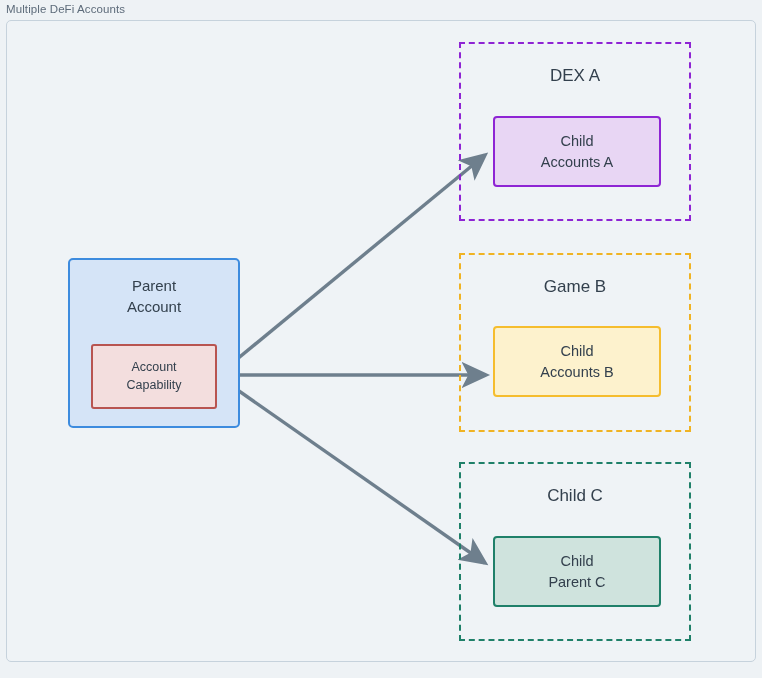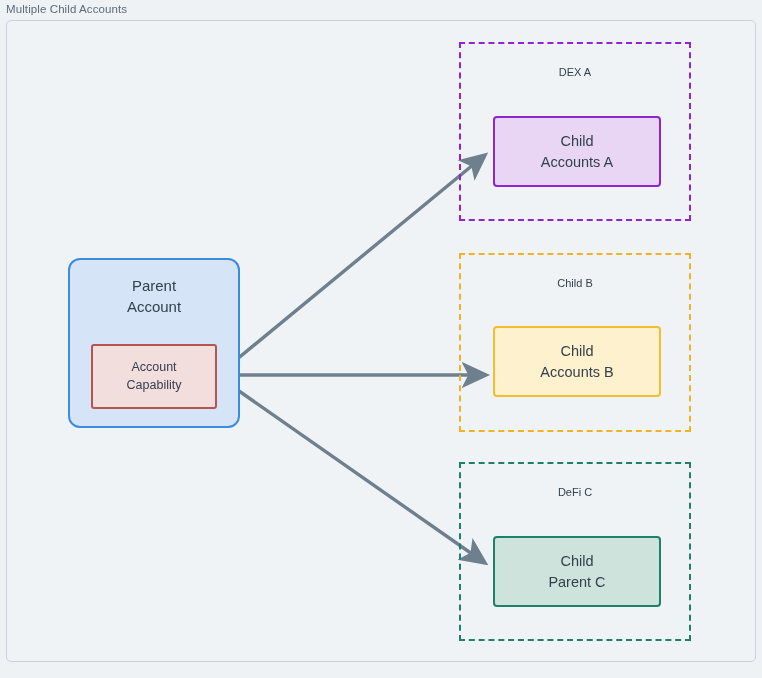--- a/index.html
+++ b/index.html
@@ -54,21 +54,21 @@
   }
 
   
   #parent-account {
     left: 68px;
     top: 258px;
     width: 172px;
     height: 170px;
     background: #d5e4f7;
     border: 2px solid #3d8bde;
-    border-radius: 12px;
+    border-radius: 5px;
     justify-content: flex-start;
     padding-top: 16px;
     font-size: 15px;
   }
   #parent-account .title-line { display: block; }
 
   
   #account-capability {
     left: 91px;
     top: 344px;
@@ -87,21 +87,21 @@
     border-style: dashed;
     border-width: 2px;
     background: transparent;
   }
   .group > .group-label {
     position: absolute;
     left: 0;
     right: 0;
     top: 22px;
     text-align: center;
-    font-size: 11px;
+    font-size: 17px;
     color: #33404d;
     white-space: nowrap;
   }
 
   #group-dex-a  { left: 459px; top: 42px;  width: 232px; height: 179px; border-color: #8e24d4; }
   #group-defi-b { left: 459px; top: 253px; width: 232px; height: 179px; border-color: #f0b323; }
   #group-game-c { left: 459px; top: 462px; width: 232px; height: 179px; border-color: #1f8069; }
 
   
   .child-box {
@@ -139,21 +139,21 @@
     left: 0; top: 0;
     width: 762px;
     height: 678px;
     pointer-events: none;
   }
 </style>
 </head>
 <body>
 
 <div>
-  <div id="frame-title">Multiple Child Accounts</div>
+  <div id="frame-title">Multiple DeFi Accounts</div>
 </div>
 
 <div id="frame"></div>
 
 <svg id="arrows" viewBox="0 0 762 678" xmlns="http://www.w3.org/2000/svg">
   <defs>
     <marker id="ah" markerWidth="9" markerHeight="9" refX="7.2" refY="4.5" orient="auto" markerUnits="strokeWidth">
       <path d="M0,0.6 L8.4,4.5 L0,8.4 L2,4.5 Z" fill="#6e7f8d"></path>
     </marker>
   </defs>
@@ -177,26 +177,26 @@
 
 <div class="group" id="group-dex-a">
   <div class="group-label">DEX A</div>
 </div>
 <div class="child-box" id="child-account-a">
   <span>Child</span>
   <span>Accounts A</span>
 </div>
 
 <div class="group" id="group-defi-b">
-  <div class="group-label">Child B</div>
+  <div class="group-label">Game B</div>
 </div>
 <div class="child-box" id="child-account-b">
   <span>Child</span>
   <span>Accounts B</span>
 </div>
 
 <div class="group" id="group-game-c">
-  <div class="group-label">DeFi C</div>
+  <div class="group-label">Child C</div>
 </div>
 <div class="child-box" id="child-account-c">
   <span>Child</span>
   <span>Parent C</span>
 </div>
 
 </body></html>

